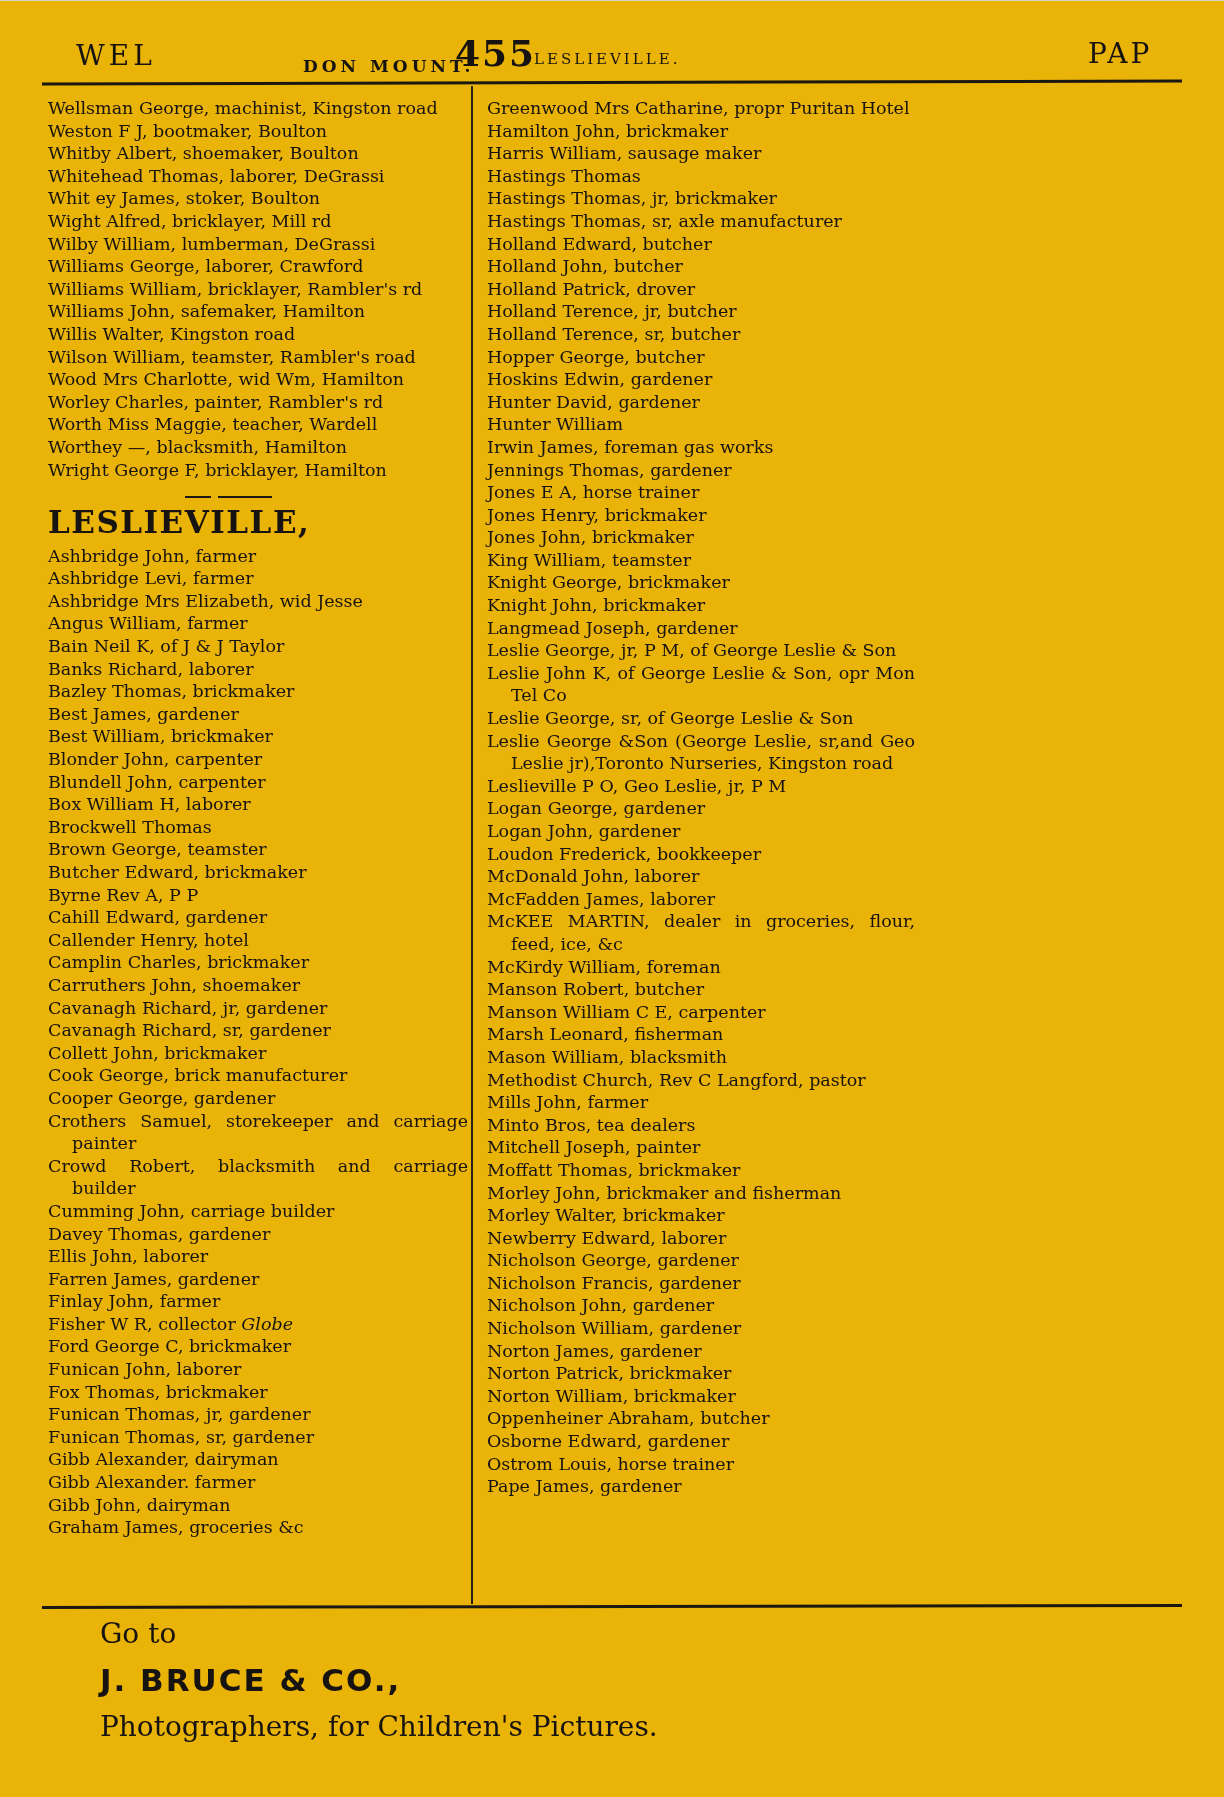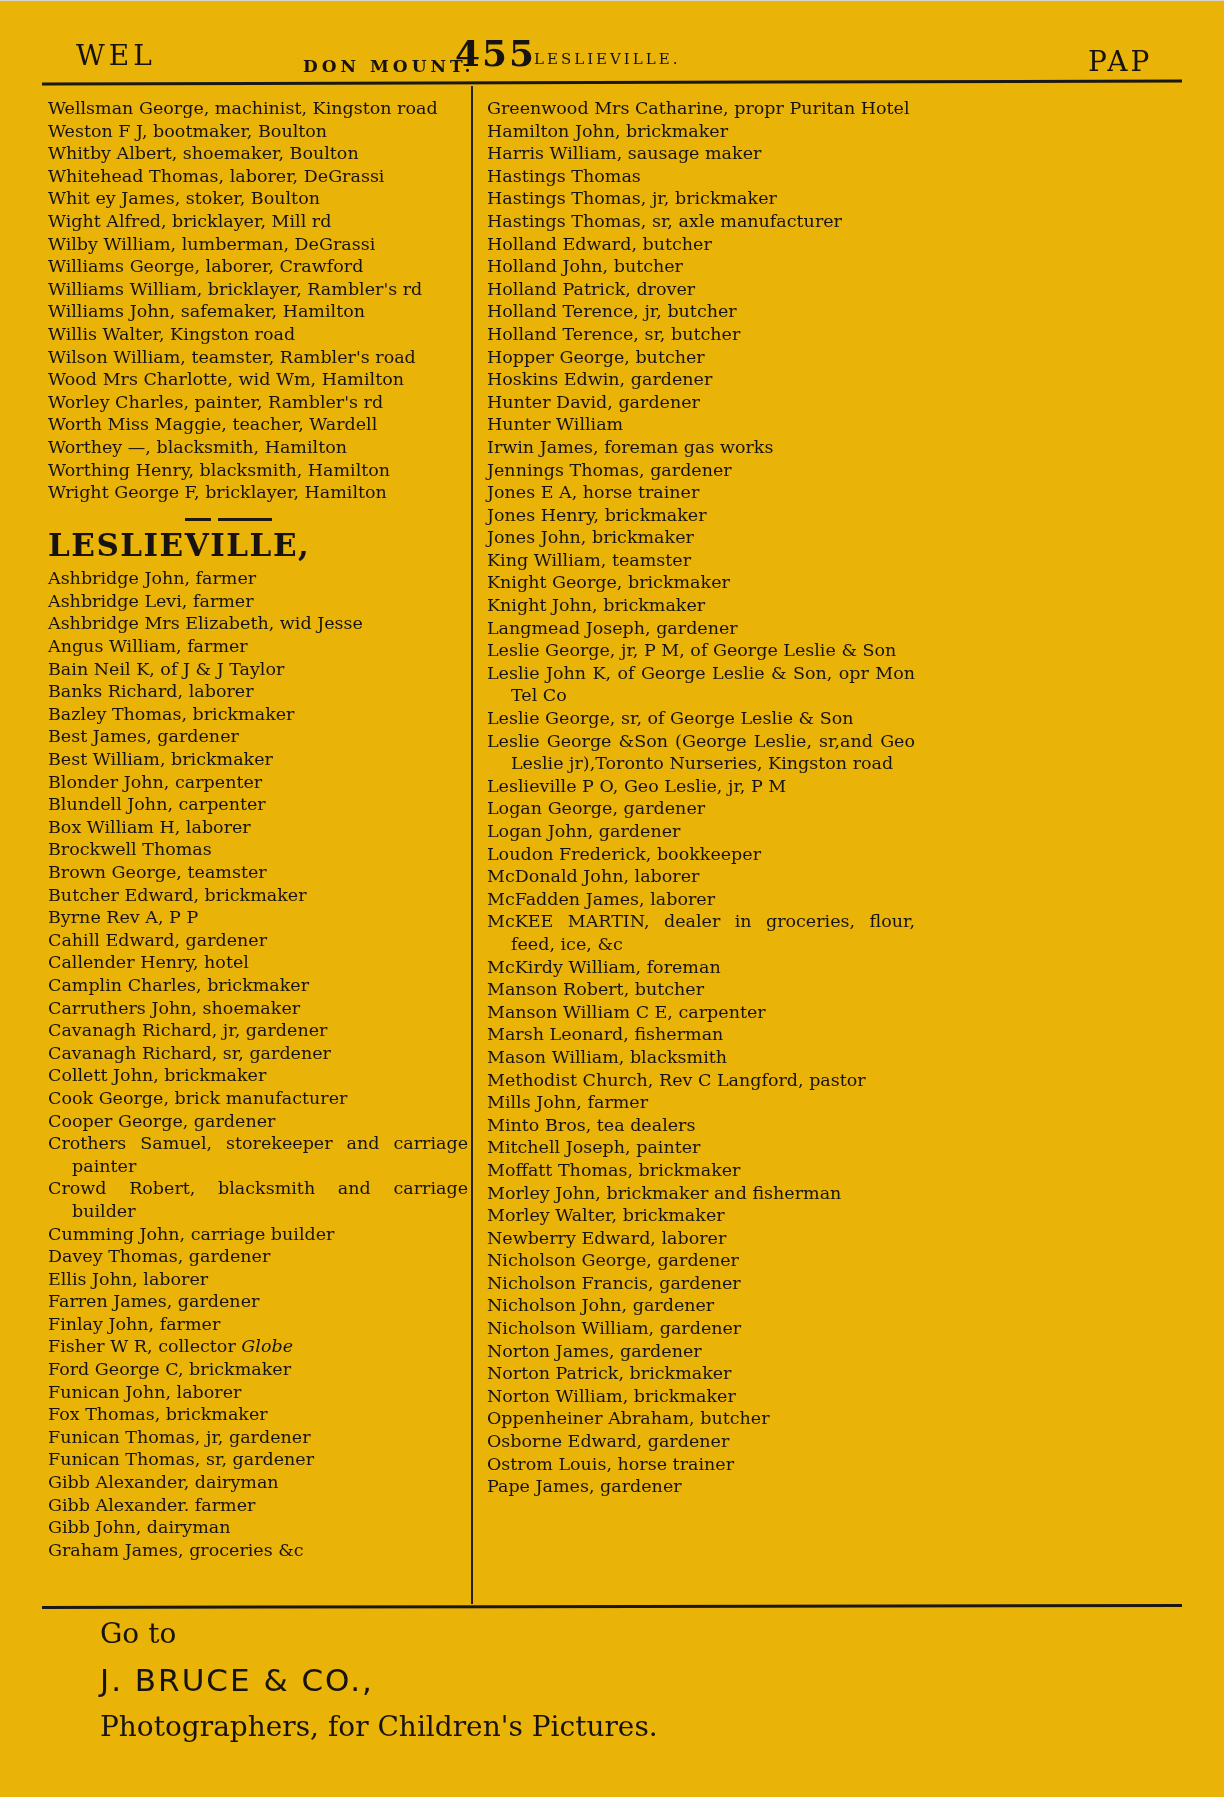--- a/index.html
+++ b/index.html
@@ -9,21 +9,21 @@
     width: 1224px;
     height: 1797px;
     margin: 1px auto;
     background: #eab308;
     color: #171310;
     font-family: "DejaVu Serif", serif;
     overflow: hidden;
   }
   
   .catch-left  { position:absolute; left:76px;  top:38px; font-size:28px; letter-spacing:4px; }
-  .catch-right { position:absolute; left:1088px; top:44px; font-size:28px; letter-spacing:3px; }
+  .catch-right { position:absolute; left:1088px; top:36px; font-size:28px; letter-spacing:3px; }
   .sec-left    { position:absolute; left:303px; top:55px; font-size:17px; letter-spacing:4px; font-weight:bold; }
   .pagenum     { position:absolute; left:455px; top:31px; font-size:36px; font-weight:bold; letter-spacing:2px; }
   .sec-right   { position:absolute; left:534px; top:49px; font-size:15px; letter-spacing:3px; }
   .header-rule {
     position:absolute; left:42px; top:80px; width:1140px; height:3px;
     background:#1b1712; transform:rotate(-0.15deg);
   }
   
   .col-rule {
     position:absolute; left:471px; top:85px; width:2px; height:1518px;
@@ -58,21 +58,21 @@
   
   .footer-rule {
     position:absolute; left:42px; top:1604px; width:1140px; height:3px;
     background:#1b1712; transform:rotate(-0.1deg);
   }
   .footer {
     position:absolute; left:100px; top:1616px; width:1080px;
     display:flex; align-items:baseline; gap:12px; white-space:nowrap;flex-direction:column;
   }
   .f-prefix { font-size:28px; }
-  .f-brand  { font-family:"DejaVu Sans", sans-serif; font-weight:normal; font-size:31px; letter-spacing:2px; }
+  .f-brand  { font-family:"DejaVu Sans", sans-serif; font-weight:bold; font-size:31px; letter-spacing:2px; }
   .f-suffix { font-size:28px; }
 </style>
 </head>
 <body>
 
 <div class="page">
 
   <header>
     <span class="catch-left">WEL</span>
     <span class="sec-left">DON MOUNT.</span>
@@ -95,21 +95,20 @@
         <div class="entry">Wilby William, lumberman, DeGrassi</div>
         <div class="entry">Williams George, laborer, Crawford</div>
         <div class="entry">Williams William, bricklayer, Rambler's rd</div>
         <div class="entry">Williams John, safemaker, Hamilton</div>
         <div class="entry">Willis Walter, Kingston road</div>
         <div class="entry">Wilson William, teamster, Rambler's road</div>
         <div class="entry">Wood Mrs Charlotte, wid Wm, Hamilton</div>
         <div class="entry">Worley Charles, painter, Rambler's rd</div>
         <div class="entry">Worth Miss Maggie, teacher, Wardell</div>
         <div class="entry">Worthey —, blacksmith, Hamilton</div>
-        <div class="entry">Worthing Henry, blacksmith, Hamilton</div>
         <div class="entry">Wright George F, bricklayer, Hamilton</div>
         <div class="divider">
           <span class="dash dash-short"></span>
           <span class="dash dash-long"></span>
         </div>
         <h2 class="section-heading">LESLIEVILLE,</h2>
         <div class="entry">Ashbridge John, farmer</div>
         <div class="entry">Ashbridge Levi, farmer</div>
         <div class="entry">Ashbridge Mrs Elizabeth, wid Jesse</div>
         <div class="entry">Angus William, farmer</div>

